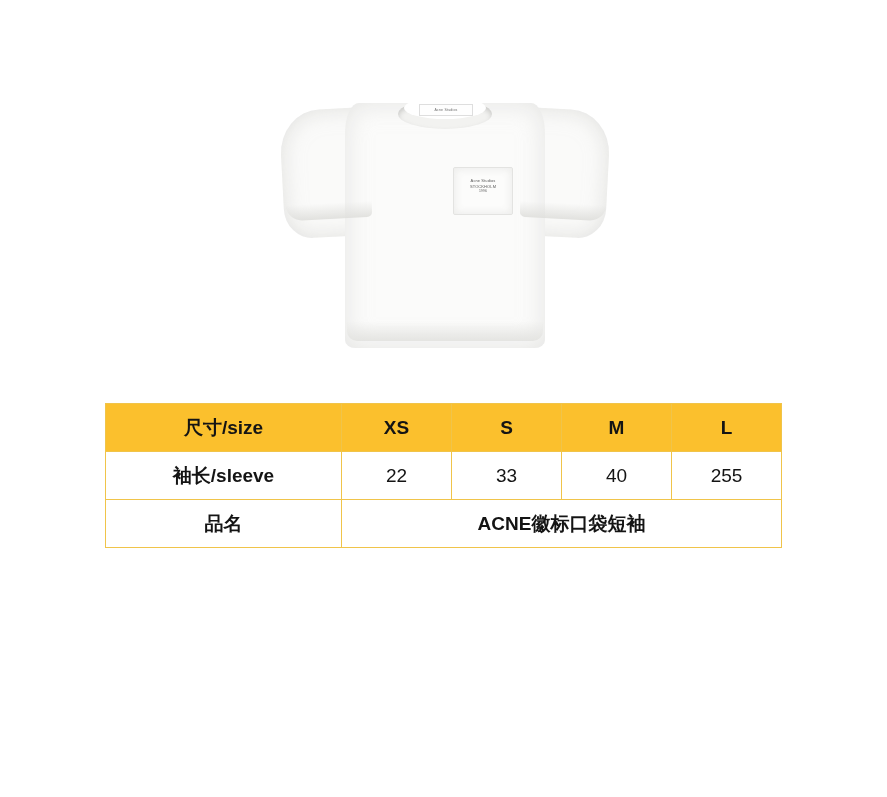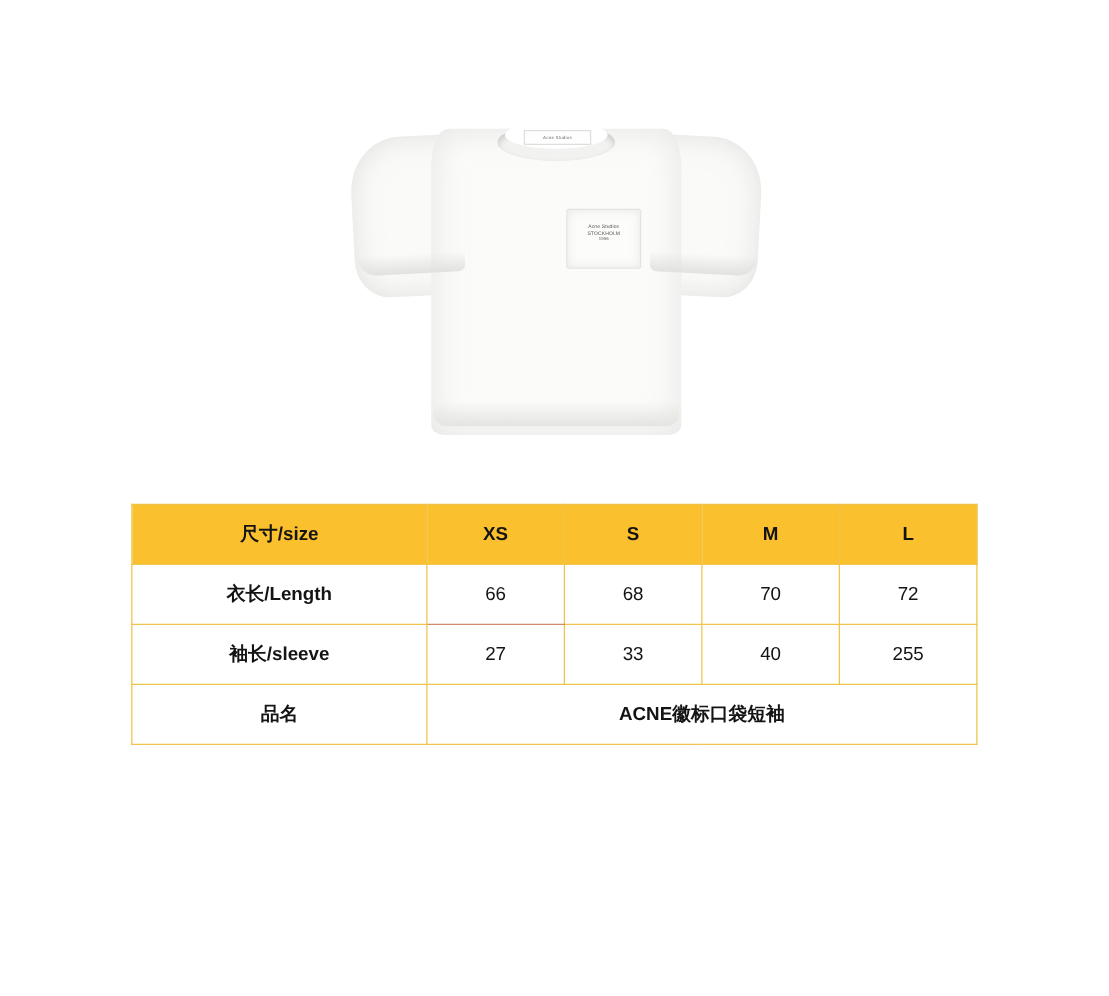--- a/index.html
+++ b/index.html
@@ -157,21 +157,21 @@
     width: 676px;
   }
   table.size-table {
     border-collapse: collapse;
     width: 676px;
     table-layout: fixed;
   }
   table.size-table td {
     border: 1px solid #f0c44a;
     text-align: center;
-    font-size: 15px;
+    font-size: 19px;
     color: #141414;
     height: 47px;
     padding: 0;
   }
   .head-row td {
     background: #fbc02d;
     font-weight: bold;
     height: 60px;
     font-size: 20px;
     border-color: #fbc02d;
@@ -230,33 +230,26 @@
     </colgroup>
     <tbody>
       <tr class="head-row">
         <td>尺寸/size</td>
         <td>XS</td>
         <td>S</td>
         <td>M</td>
         <td>L</td>
       </tr>
 
-      <tr>
-        <td class="row-label">衣长/Length</td>
-        <td class="cell-xs-length">66</td>
-        <td>68</td>
-        <td>70</td>
-        <td>72</td>
-      </tr>
 
 
 
       <tr>
         <td class="row-label">袖长/sleeve</td>
-        <td>27</td>
+        <td>22</td>
         <td>33</td>
         <td>40</td>
         <td>255</td>
       </tr>
 
       <tr class="last-row">
         <td class="row-label">品名</td>
         <td class="product-name-cell" colspan="4">ACNE徽标口袋短袖</td>
       </tr>
     </tbody>

